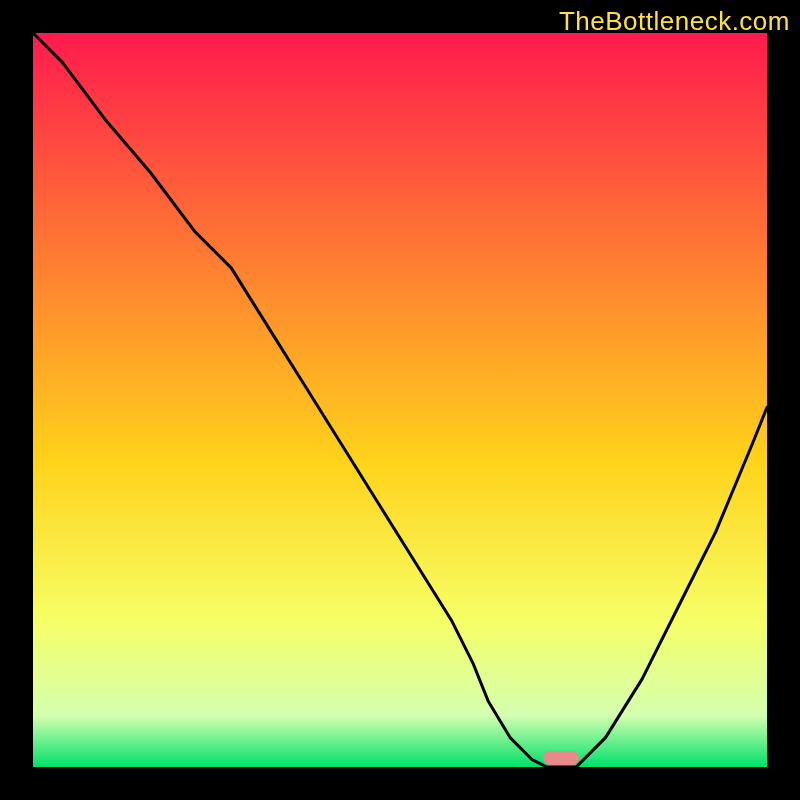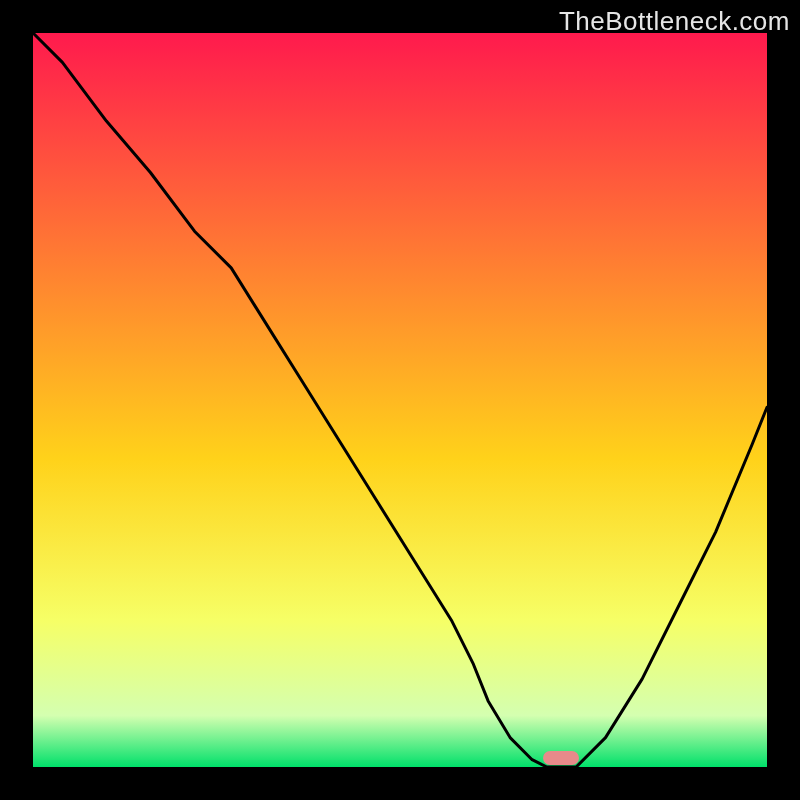--- a/index.html
+++ b/index.html
@@ -10,21 +10,21 @@
     height: 800px;
     background: #000;
   }
   .watermark {
     position: absolute;
     top: 6px;
     right: 10px;
     font-family: Arial, Helvetica, sans-serif;
     font-size: 26px;
     font-weight: 400;
-    color: #e5e5e5;
+    color: #fde047;
     letter-spacing: 0.5px;
   }
   .plot {
     position: absolute;
     left: 33px;
     top: 33px;
     width: 734px;
     height: 734px;
   }
   .plot svg { display: block; }

